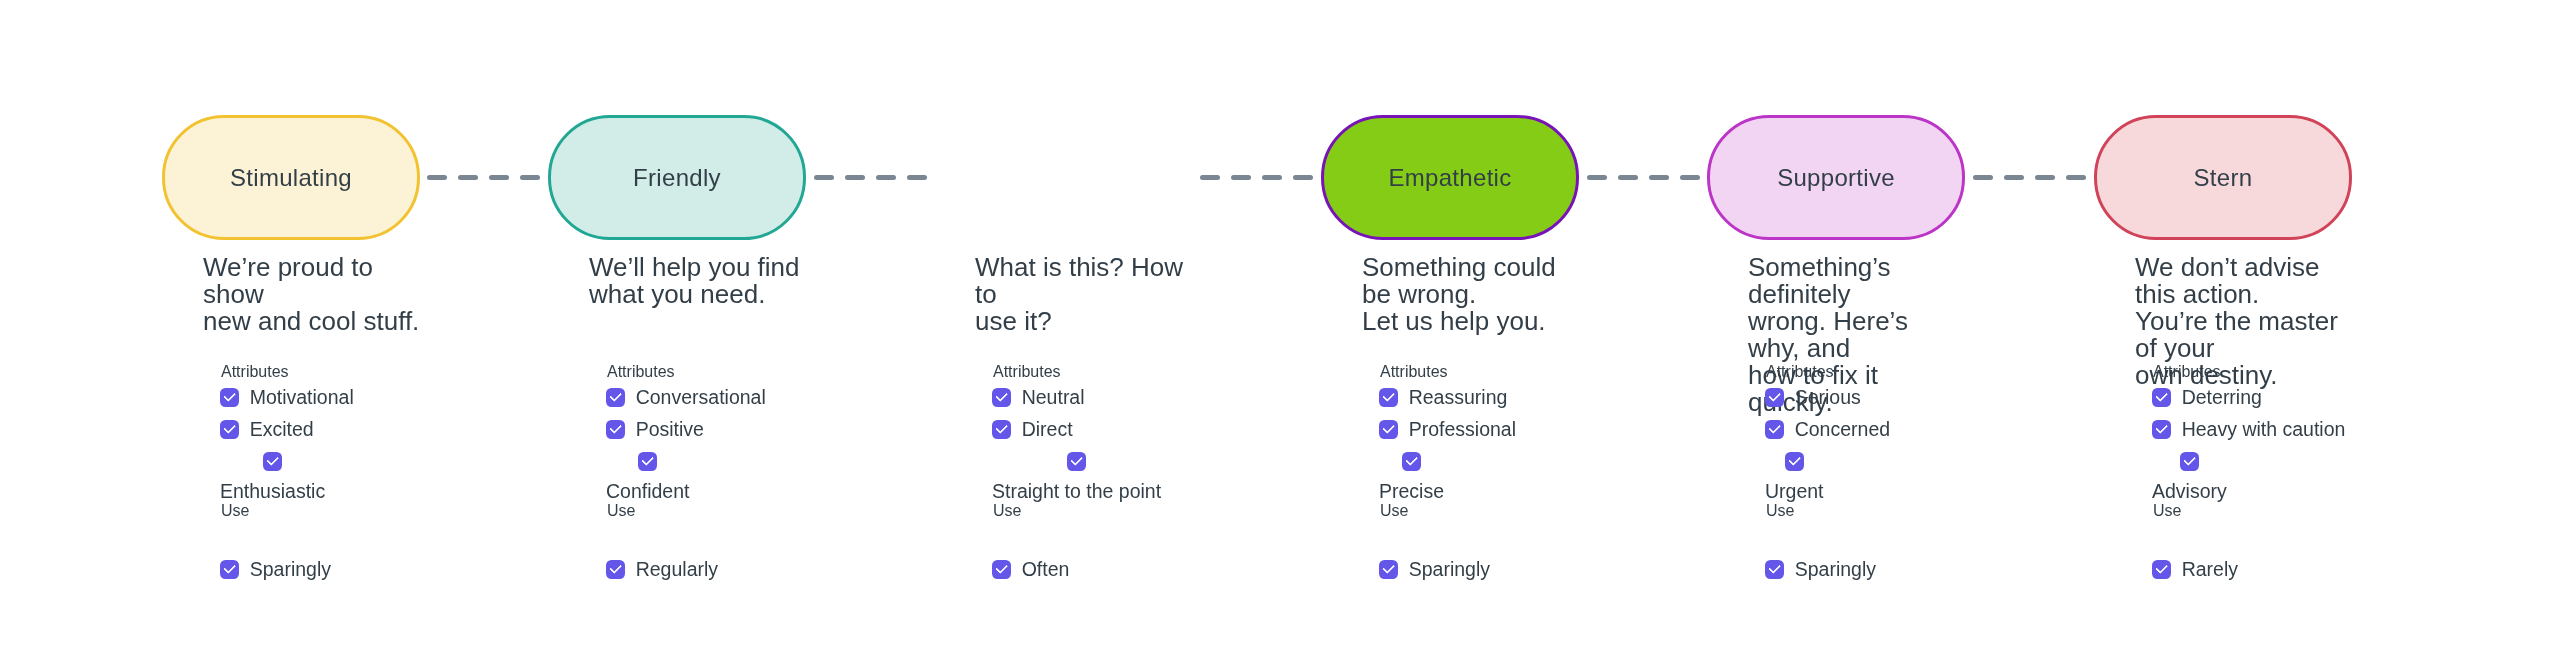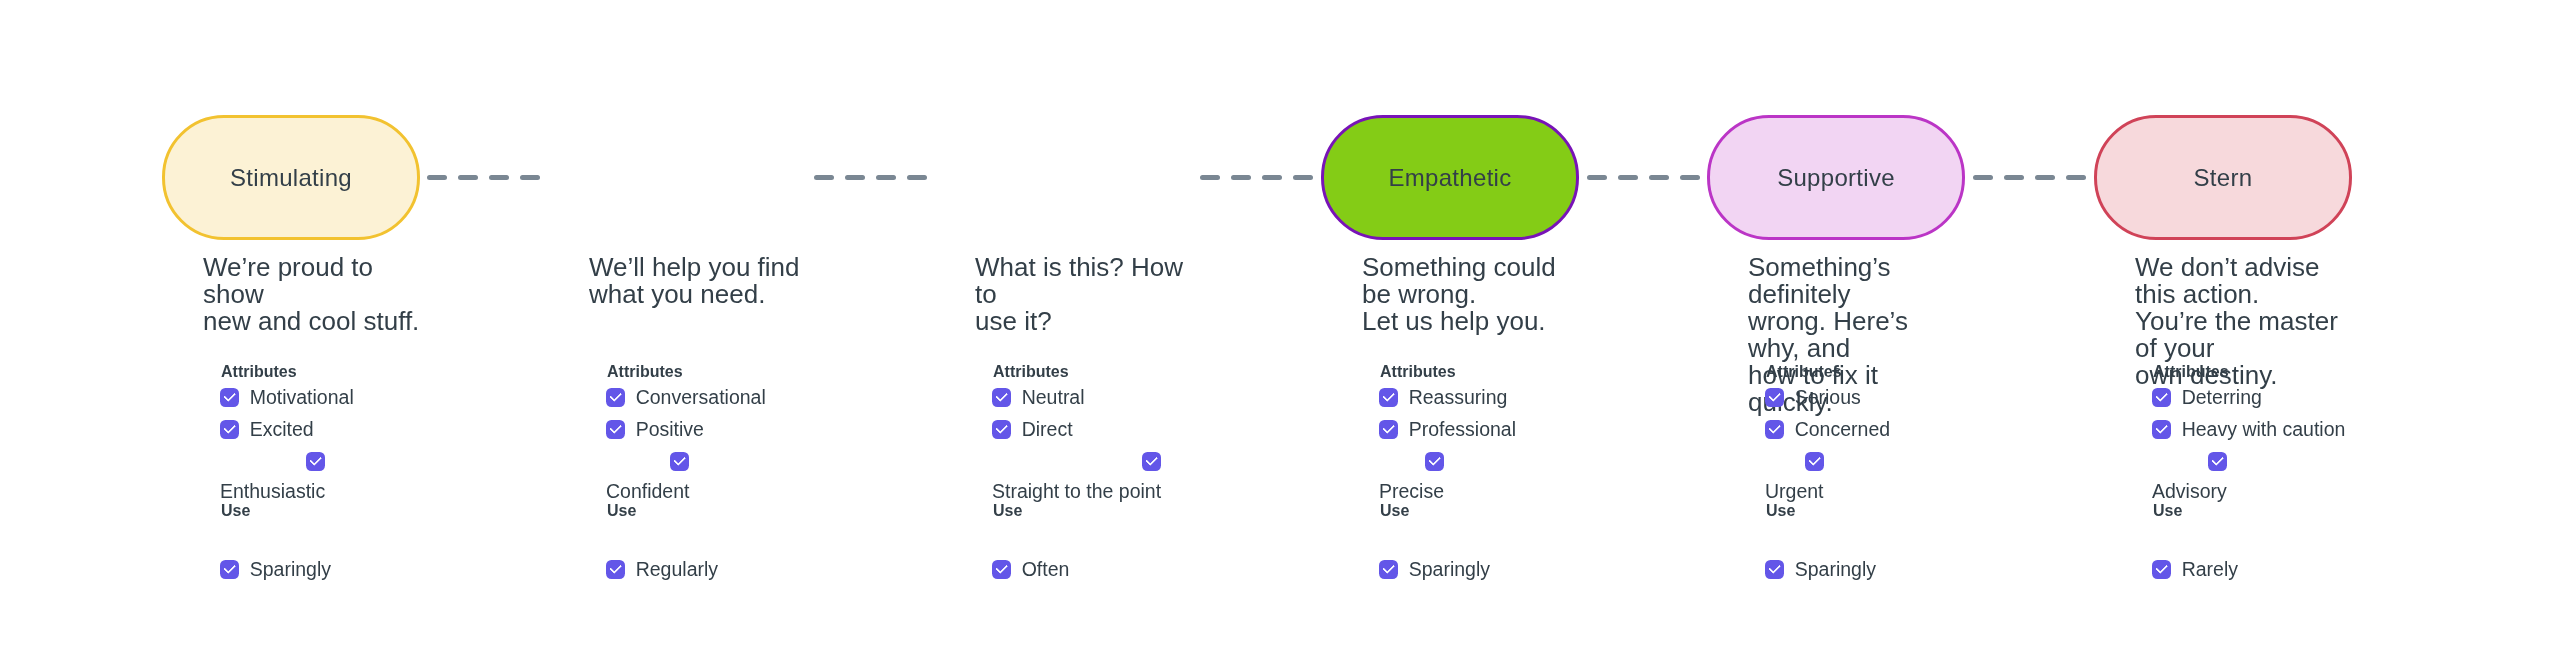--- a/index.html
+++ b/index.html
@@ -34,28 +34,28 @@
     color:var(--ink);
   }
   .desc{
     position:absolute;top:254px;left:41px;margin:0;
     font-size:26px;line-height:27px;
     white-space:pre-line;
     color:var(--ink);
   }
   .sec{
     position:absolute;left:59px;margin:0;
-    font-size:16px;font-weight:700;line-height:17.4px;
+    font-size:16px;font-weight:400;line-height:17.4px;
     color:var(--ink);
   }
   .attr-label{top:363px;}
   .use-label{top:502px;}
   .row{
     position:absolute;left:58px;height:19px;
-    display:flex;align-items:flex-end;gap:10.7px;
+    display:flex;align-items:center;gap:10.7px;
   }
   .row1{top:388px;}
   .row2{top:420px;}
   .row3{top:452px;flex-direction:column;}
   .userow{top:560px;}
   .checkbox{
     flex:none;width:19px;height:19px;border-radius:5.4px;
     background:var(--check);
     position:relative;
   }
@@ -112,20 +112,23 @@
 </section>
 
 <div class="connector" style="left:427px">
   <i class="dash"></i>
     <i class="dash"></i>
     <i class="dash"></i>
     <i class="dash"></i>
 </div>
 
 <section class="column" style="left:548px">
+  <div class="node" style="background: rgb(210, 237, 232); border-color: rgb(33, 167, 148);">
+    <span class="node-label">Friendly</span>
+  </div>
   <p class="desc">We’ll help you find
 what you need.</p>
   <h3 class="sec attr-label">Attributes</h3>
   <div class="row row1">
     <span class="checkbox"></span>
     <span class="row-label">Conversational</span>
   </div>
   <div class="row row2">
     <span class="checkbox"></span>
     <span class="row-label">Positive</span>

